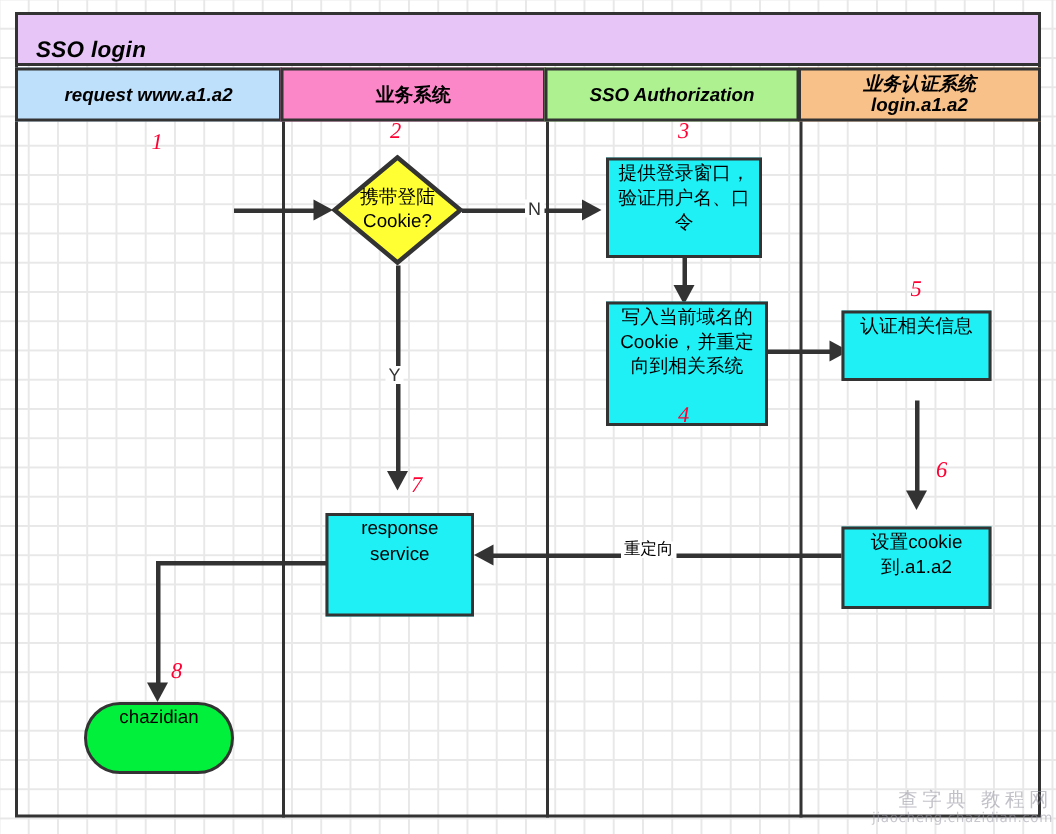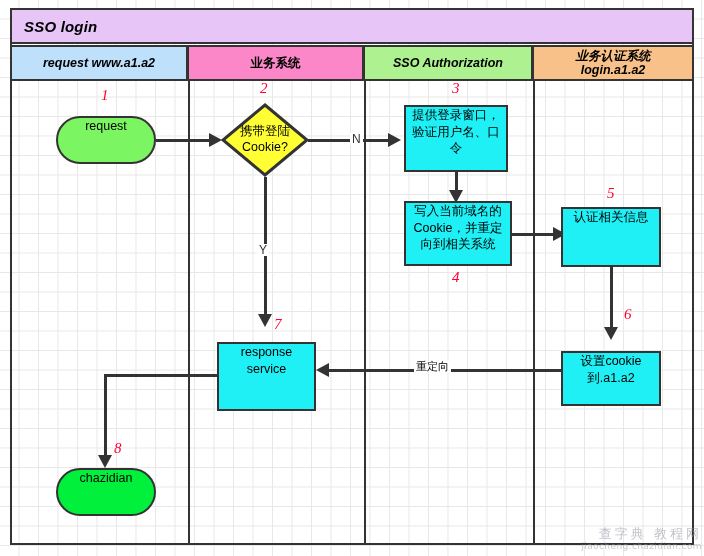--- a/index.html
+++ b/index.html
@@ -38,21 +38,21 @@
   .title-band {
     position: absolute;
     left: 10px;
     top: 8px;
     width: 684px;
     height: 36px;
     background: #e7c5f7;
     border: 2.5px solid #333333;
     box-sizing: border-box;
     display: flex;
-    align-items: center;
+    align-items: flex-end;
   }
   .title-text {
     font-style: italic;
     font-weight: bold;
     font-size: 15px;
     color: #000000;
     padding-left: 12px;
     letter-spacing: 0.2px;
   }
 
@@ -230,23 +230,20 @@
     <div>
       <div>业务认证系统</div>
       <div>login.a1.a2</div>
     </div>
   </div>
 
   <div class="lane-sep sep-1"></div>
   <div class="lane-sep sep-2"></div>
   <div class="lane-sep sep-3"></div>
 
-  <div class="node rounded green-light" style="left:56px; top:116px; width:100px; height:48px;">
-    <span class="node-text">request</span>
-  </div>
   <div class="step-num" style="left:101px; top:87px;">1</div>
 
   <div class="conn conn-h" style="left:156px; top:139px; width:56px;"></div>
   <div class="arrowhead arrow-right" style="left:209px; top:133px;"></div>
 
   <div class="diamond-wrap" style="left:221px; top:103px; width:88px; height:74px;">
     <svg class="diamond-shape" viewBox="0 0 88 74" preserveAspectRatio="none">
       <polygon points="44,2 86,37 44,72 2,37" fill="#ffff33" stroke="#333333" stroke-width="3"></polygon>
     </svg>
     <div class="diamond-label">
@@ -267,29 +264,29 @@
   <div class="edge-label" style="left:257px; top:244px;">Y</div>
 
   <div class="node cyan" style="left:404px; top:105px; width:104px; height:67px;">
     <span class="node-text">提供登录窗口，验证用户名、口令</span>
   </div>
   <div class="step-num" style="left:452px; top:80px;">3</div>
 
   <div class="conn conn-v" style="left:455px; top:172px; height:22px;"></div>
   <div class="arrowhead arrow-down" style="left:449px; top:190px;"></div>
 
-  <div class="node cyan" style="left:404px; top:201px; width:108px; height:65px;">
+  <div class="node cyan" style="left:404px; top:201px; width:108px; height:83px;">
     <span class="node-text">写入当前域名的Cookie，并重定向到相关系统</span>
   </div>
   <div class="step-num" style="left:452px; top:269px;">4</div>
 
   <div class="conn conn-h" style="left:512px; top:233px; width:46px;"></div>
   <div class="arrowhead arrow-right" style="left:553px; top:227px;"></div>
 
-  <div class="node cyan" style="left:561px; top:207px; width:100px; height:60px;">
+  <div class="node cyan" style="left:561px; top:207px; width:100px; height:47px;">
     <span class="node-text">认证相关信息</span>
   </div>
   <div class="step-num" style="left:607px; top:185px;">5</div>
 
   <div class="conn conn-v" style="left:610px; top:267px; height:64px;"></div>
   <div class="arrowhead arrow-down" style="left:604px; top:327px;"></div>
   <div class="step-num" style="left:624px; top:306px;">6</div>
 
   <div class="node cyan" style="left:561px; top:351px; width:100px; height:55px;">
     <span class="node-text">设置cookie到.a1.a2</span>

